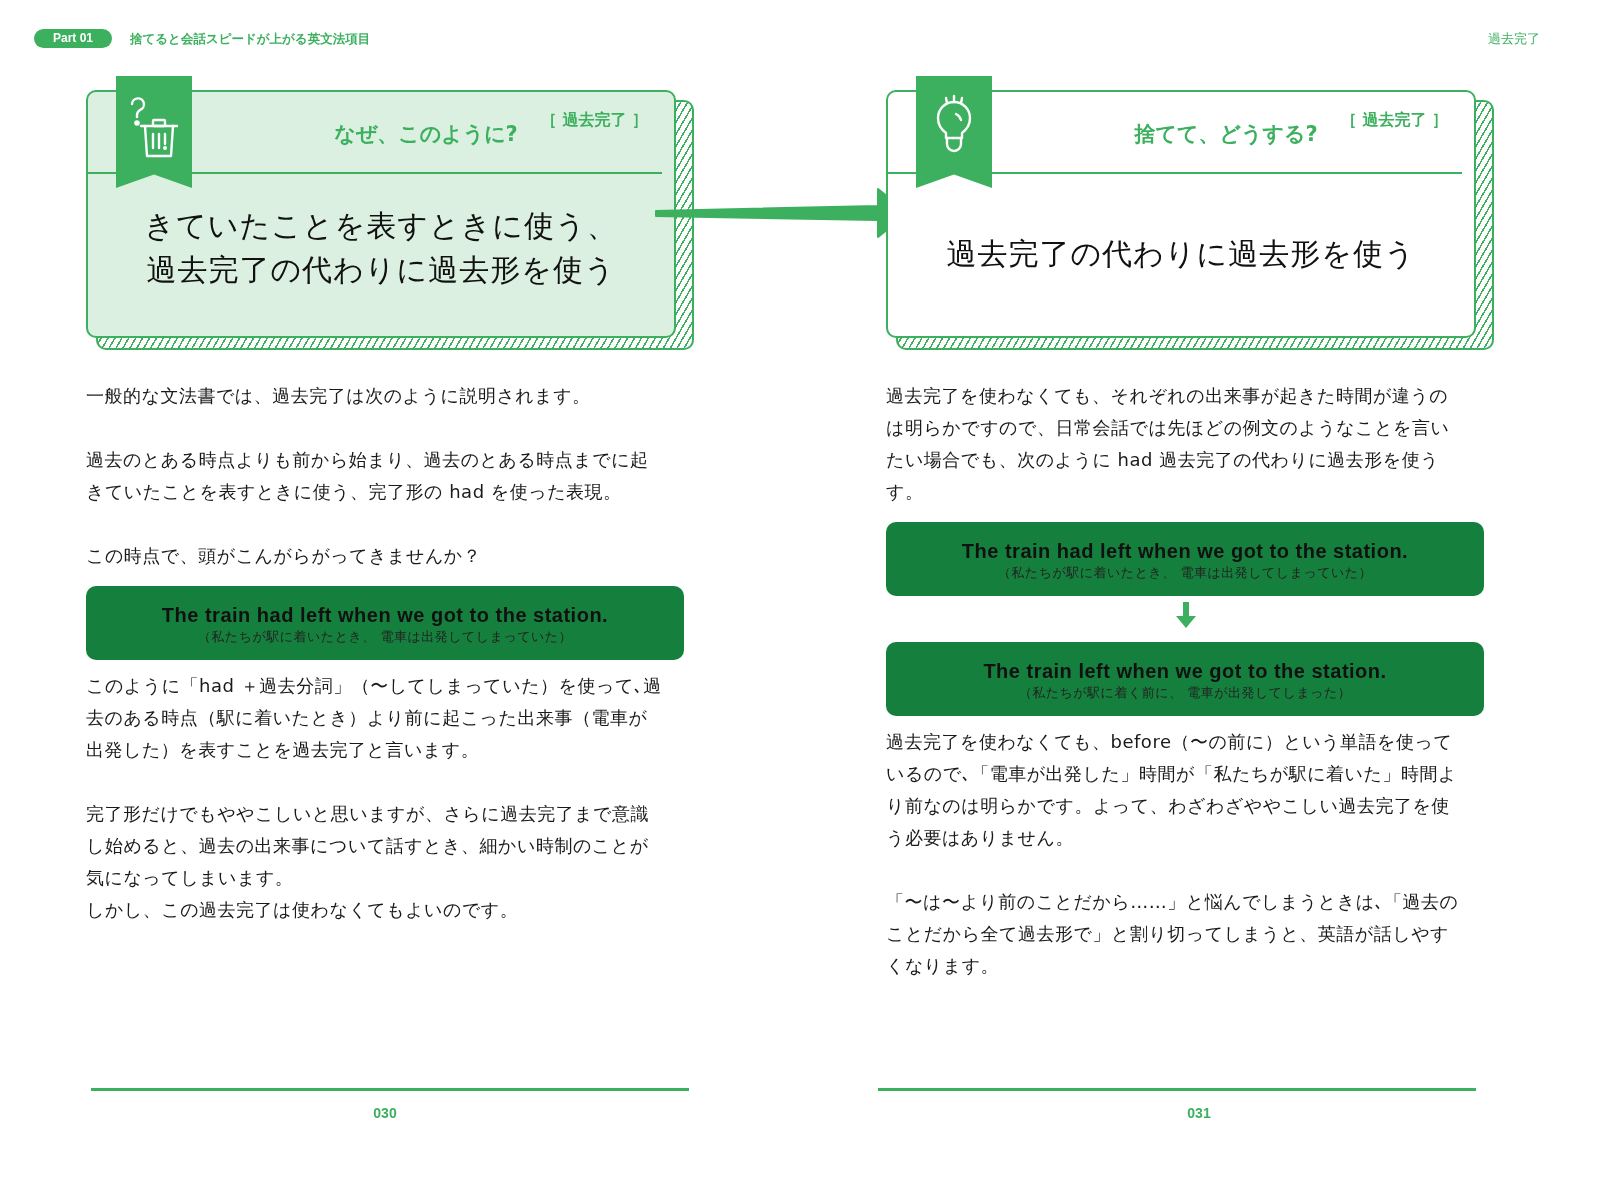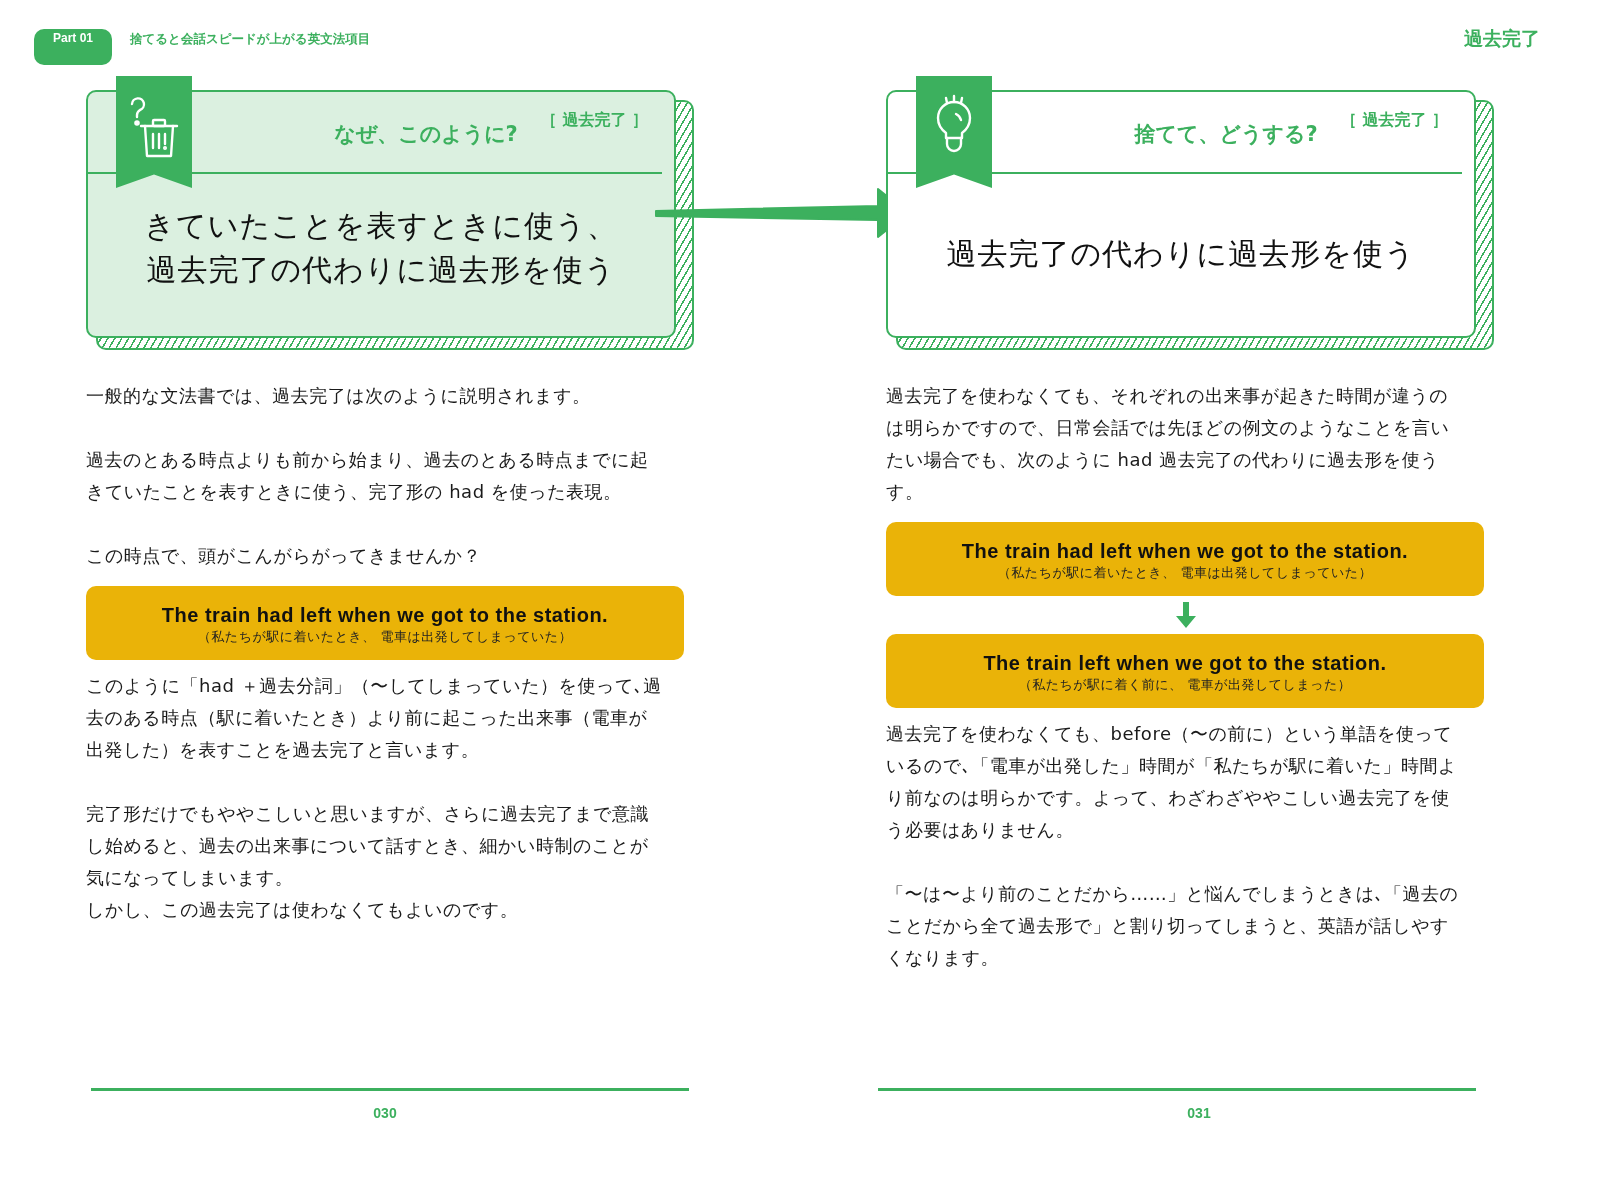--- a/index.html
+++ b/index.html
@@ -5,31 +5,31 @@
   * { box-sizing: border-box; margin: 0; padding: 0; }
   html, body { width: 1600px; height: 1178px; background: #ffffff; overflow: hidden; }
   body { position: relative; font-family: "DejaVu Sans", "Liberation Sans", sans-serif; color: #1a1a1a; }
 
   .page { position: absolute; top: 0; height: 1178px; width: 800px; }
   .page.left { left: 0; }
   .page.right { left: 800px; }
 
   
   .part-badge {
-    position: absolute; left: 34px; top: 29px; width: 78px; height: 36px;
+    position: absolute; left: 34px; top: 29px; width: 78px; height: 19px;
     background: #3cb05e; color: #fff; border-radius: 10px;
     font: bold 12px "Liberation Sans", sans-serif; text-align: center; line-height: 19px;
   }
   .header-title {
     position: absolute; left: 130px; top: 30px; color: #3cb05e;
     font-size: 12.5px; font-weight: bold; line-height: 17px;
   }
   .header-right {
     position: absolute; right: 60px; top: 30px; color: #3cb05e;
-    font-size: 19px; font-weight: bold; line-height: 17px;
+    font-size: 13px; font-weight: normal; line-height: 17px;
   }
 
   
   .card-wrap { position: absolute; top: 90px; width: 598px; height: 258px; }
   .card-shadow {
     position: absolute; left: 10px; top: 10px; right: -10px; bottom: -2px;
     border: 2px solid #3cb05e; border-radius: 10px;
     background: repeating-linear-gradient(-60deg, #3cb05e 0 1.5px, #ffffff 1.5px 6px);
   }
   .card {
@@ -61,21 +61,21 @@
   .card-body.single { top: 140px; }
 
   .flow-arrow { position: absolute; left: 650px; top: 185px; width: 260px; height: 56px; }
 
   
   .text-col { position: absolute; top: 380px; width: 600px; font-size: 18px; line-height: 32px; color: #1a1a1a; letter-spacing: 0.5px; }
   .para { margin-bottom: 32px; white-space: pre-line; }
   .para.tight { margin-bottom: 0; }
 
   .example-box {
-    background: #eab308; border-radius: 10px; width: 598px; text-align: center;
+    background: #15803d; border-radius: 10px; width: 598px; text-align: center;
     padding: 16px 0 14px;
   }
   .example-en { font: bold 20px "Liberation Sans", sans-serif; color: #111; letter-spacing: 0.5px; line-height: 26px; }
   .example-jp { font-size: 13px; color: #222; line-height: 18px; }
   .down-arrow { height: 38px; display: flex; align-items: center; justify-content: center; }
 
   .footer-line { position: absolute; top: 1088px; width: 598px; height: 3px; background: #3cb05e; }
   .page-num { position: absolute; top: 1105px; width: 598px; text-align: center; color: #3cb05e; font: bold 14px "Liberation Sans", sans-serif; }
 </style>
 </head>
@@ -167,21 +167,21 @@
 す。</div>
     <div class="example-box">
       <div class="example-en">The train had left when we got to the station.</div>
       <div class="example-jp">（私たちが駅に着いたとき、 電車は出発してしまっていた）</div>
     </div>
     <div class="down-arrow">
       <svg width="22" height="26" viewBox="0 0 22 26">
         <path d="M8 0 h6 v14 h7 l-10 12 l-10 -12 h7 z" fill="#3cb05e"></path>
       </svg>
     </div>
-    <div class="example-box" style="margin-bottom:10px;">
+    <div class="example-box" style="margin-bottom:10px;margin-top:8px;">
       <div class="example-en">The train left when we got to the station.</div>
       <div class="example-jp">（私たちが駅に着く前に、 電車が出発してしまった）</div>
     </div>
     <div class="para">過去完了を使わなくても、before（〜の前に）という単語を使って
 いるので､「電車が出発した」時間が「私たちが駅に着いた」時間よ
 り前なのは明らかです。よって、わざわざややこしい過去完了を使
 う必要はありません。</div>
     <div class="para tight">「〜は〜より前のことだから……」と悩んでしまうときは､「過去の
 ことだから全て過去形で」と割り切ってしまうと、英語が話しやす
 くなります。</div>

